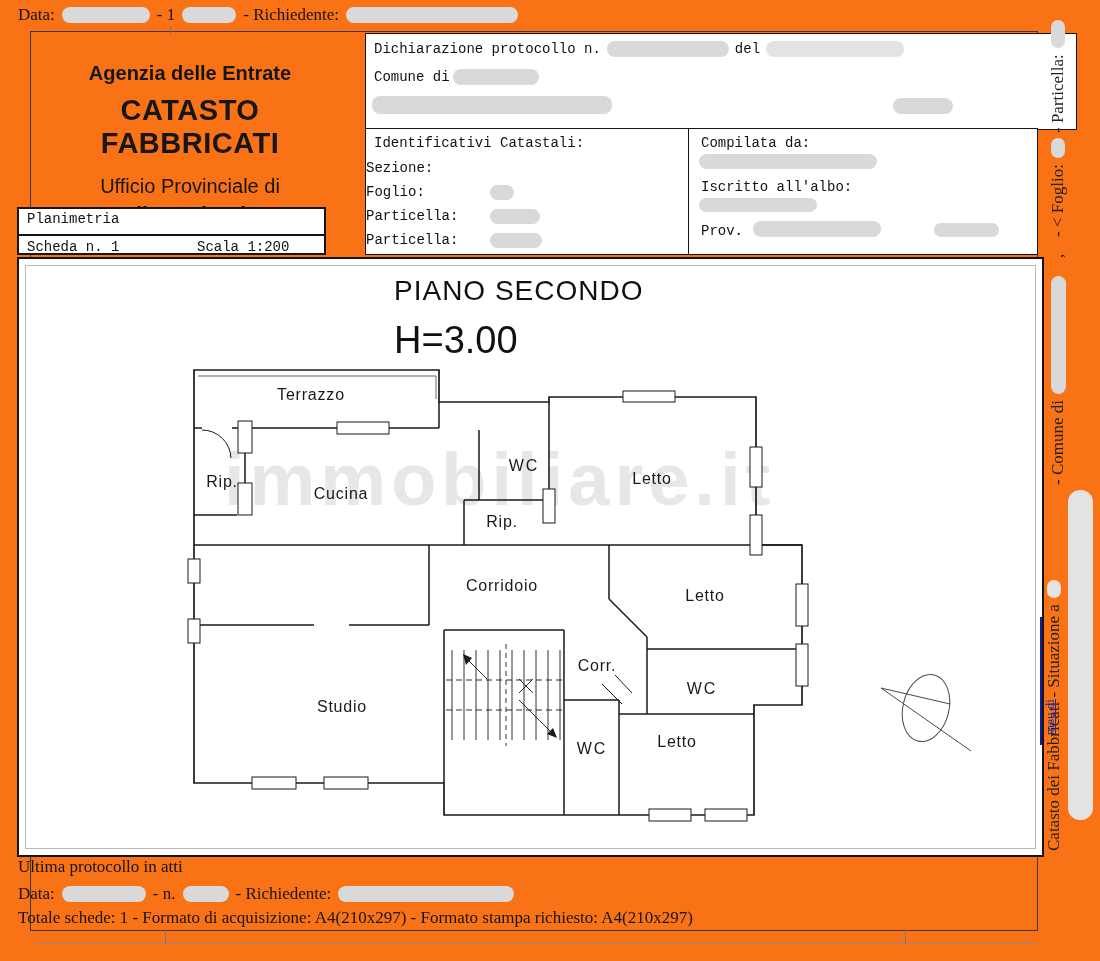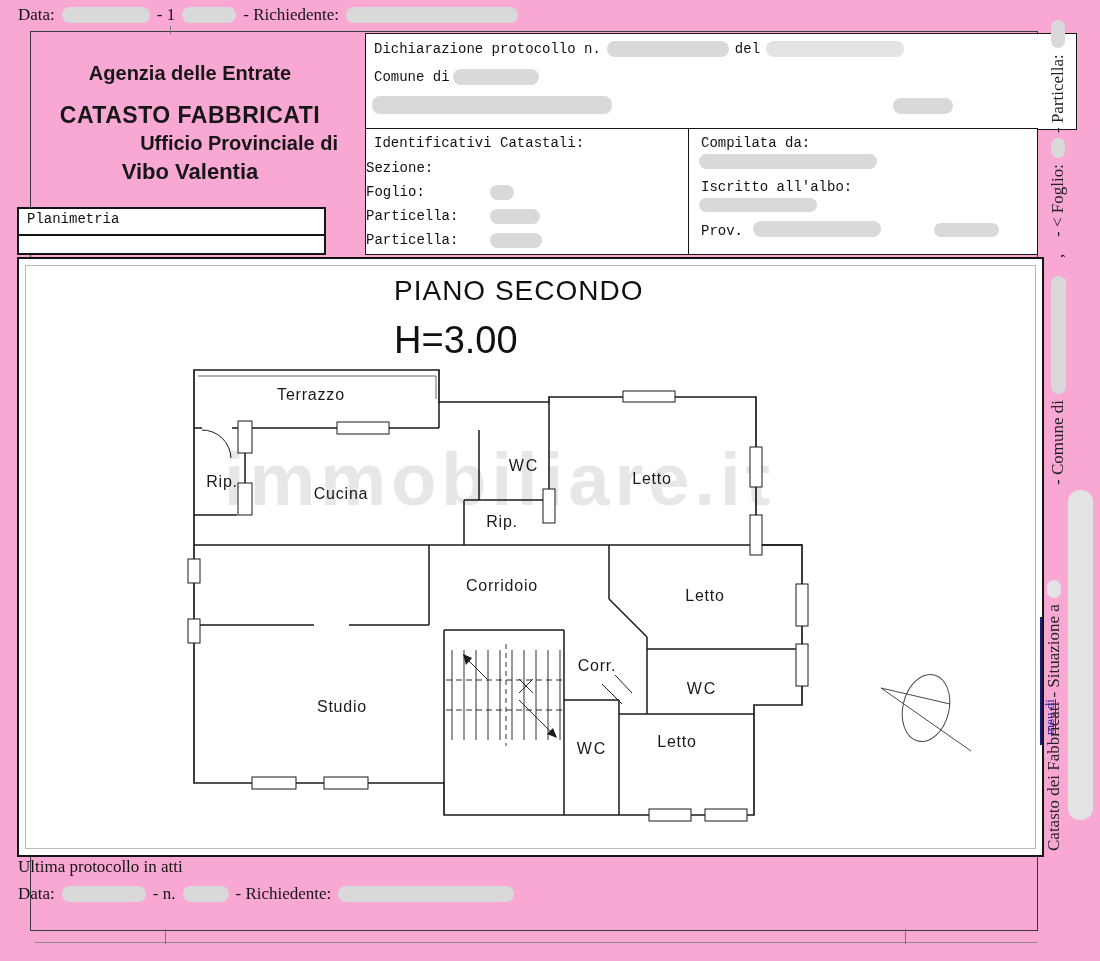--- a/index.html
+++ b/index.html
@@ -1,16 +1,16 @@
 <!DOCTYPE html>
 <html><head>
 <meta charset="utf-8">
 <style>
   html,body{margin:0;padding:0;background:#fff;}
-  #page{position:relative;width:1100px;height:961px;background:#f9a8d4;overflow:hidden;
+  #page{position:relative;width:1100px;height:961px;background:#f97316;overflow:hidden;
         font-family:"Liberation Serif",serif;color:#151515;}
   .abs{position:absolute;}
   .serif{font-family:"Liberation Serif",serif;}
   .mono{font-family:"Liberation Mono","DejaVu Sans Mono",monospace;font-size:14px;color:#111;}
   .sans{font-family:"Liberation Sans",sans-serif;}
   .redact{display:inline-block;background:#d9d9d9;border-radius:8px;height:16px;vertical-align:middle;}
   .redact.lite{background:#e3e3e3;}
   .row{display:flex;align-items:center;gap:7px;white-space:nowrap;}
   .frame{position:absolute;border:1px solid #3a3a3a;}
   .box{position:absolute;border:2px solid #141414;background:#fff;}
@@ -33,22 +33,22 @@
     <span class="redact" style="width:54px;"></span>
     <span>- Richiedente:</span>
     <span class="redact" style="width:172px;"></span>
   </div>
 
   <div class="frame" style="left:30px;top:31px;width:1006px;height:898px;"></div>
   <div class="tick" style="left:170px;top:26px;width:1px;height:8px;"></div>
 
   <div class="abs sans" style="left:42px;top:62px;width:296px;text-align:center;color:#161616;">
     <div style="font-size:20px;font-weight:bold;">Agenzia delle Entrate</div>
-    <div style="font-size:23px;font-weight:bold;margin-top:17px;letter-spacing:.5px;">CATASTO FABBRICATI</div>
-    <div style="font-size:20px;font-weight:bold;margin-top:3px;text-align:right;">Ufficio Provinciale di</div>
+    <div style="font-size:29px;font-weight:bold;margin-top:9px;letter-spacing:.5px;">CATASTO FABBRICATI</div>
+    <div style="font-size:20px;font-weight:normal;margin-top:15px;">Ufficio Provinciale di</div>
     <div style="font-size:22px;font-weight:bold;margin-top:4px;">Vibo Valentia</div>
   </div>
 
   <div class="box" style="left:365px;top:33px;width:671px;height:95px;border-width:1.5px;padding-left:39px;">
     <div class="abs mono row" style="left:8px;top:7px;gap:6px;">
       <span>Dichiarazione protocollo n.</span>
       <span class="redact" style="width:122px;"></span>
       <span>del</span>
       <span class="redact lite" style="width:138px;"></span>
     </div>
@@ -84,20 +84,24 @@
     <span class="redact abs" style="left:10px;top:25px;width:178px;height:15px;"></span>
     <div class="abs" style="left:12px;top:50px;">Iscritto all'albo:</div>
     <span class="redact abs" style="left:10px;top:69px;width:118px;height:14px;"></span>
     <div class="abs" style="left:12px;top:94px;">Prov.</div>
     <span class="redact abs" style="left:64px;top:92px;width:128px;height:16px;"></span>
     <span class="redact abs" style="left:245px;top:94px;width:65px;height:14px;"></span>
   </div>
 
   <div class="box mono" style="left:17px;top:207px;width:305px;height:44px;">
     <div style="height:20px;border-bottom:2px solid #141414;padding:2px 0 3px 8px;">Planimetria</div>
+    <div style="position:relative;height:22px;">
+      <span class="abs" style="left:8px;top:3px;">Scheda n. 1</span>
+      <span class="abs" style="left:178px;top:3px;">Scala 1:200</span>
+    </div>
   </div>
 
   <div class="box" style="left:17px;top:257px;width:1023px;height:596px;">
     <div class="abs" style="left:6px;top:6px;right:6px;bottom:6px;border:1px solid #b9b9b9;"></div>
 
     <div class="abs sans" style="left:205px;top:178px;font-size:74px;font-weight:bold;color:#e7e7e7;letter-spacing:5px;z-index:1;">immobiliare.it</div>
 
     <div class="abs sans" style="left:375px;top:16px;font-size:28px;letter-spacing:1px;color:#101010;z-index:3;">PIANO SECONDO</div>
     <div class="abs sans" style="left:375px;top:60px;font-size:38px;color:#101010;z-index:3;">H=3.00</div>
 
@@ -198,18 +202,19 @@
 
   <div class="abs serif" style="left:18px;top:857px;font-size:17px;">Ultima protocollo in atti</div>
   <div class="abs row serif" style="left:18px;top:884px;font-size:17px;">
     <span>Data:</span>
     <span class="redact" style="width:84px;"></span>
     <span>- n.</span>
     <span class="redact" style="width:46px;"></span>
     <span>- Richiedente:</span>
     <span class="redact" style="width:176px;"></span>
   </div>
+  <div class="abs serif" style="left:18px;top:908px;font-size:17px;">Totale schede: 1 - Formato di acquisizione: A4(210x297)  - Formato stampa richiesto: A4(210x297)</div>
 
   <div class="abs" style="left:35px;top:942px;width:1002px;height:1px;background:#8a8a8a;"></div>
   <div class="tick" style="left:165px;top:929px;width:1px;height:15px;"></div>
   <div class="tick" style="left:905px;top:929px;width:1px;height:15px;"></div>
 
 </div>
 
 </body></html>

